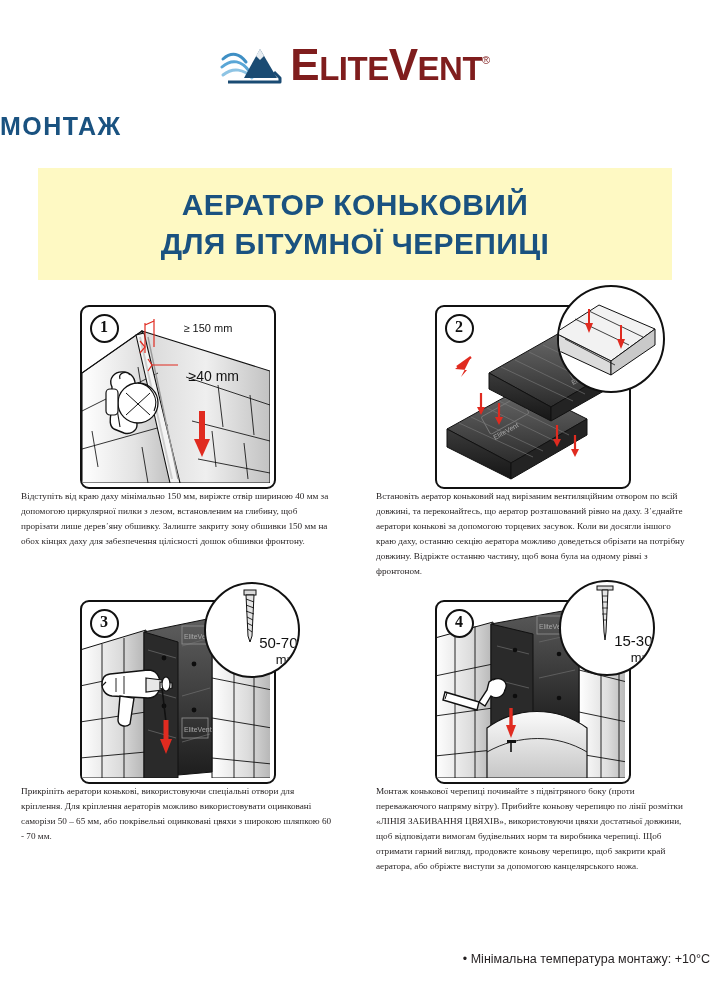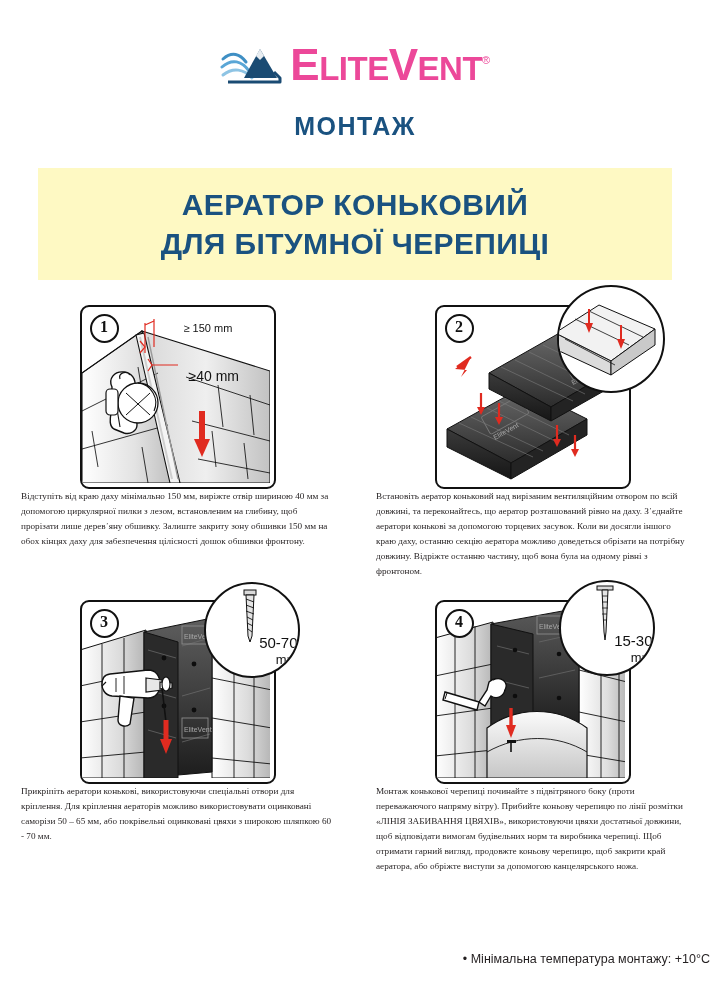--- a/index.html
+++ b/index.html
@@ -31,39 +31,38 @@
     width: 64px;
     height: 46px;
     margin-right: 6px;
     flex: none;
   }
   .logo-text {
     font-family: "Liberation Sans", sans-serif;
     font-weight: bold;
     font-size: 44px;
     letter-spacing: -0.5px;
-    color: #ec4899;
+    color: #7f1d1d;
     line-height: 1;
     white-space: nowrap;
     position: relative;
   }
   .logo-text .sm { font-size: 33px; }
   .logo-reg {
     font-size: 11px;
     vertical-align: super;
     font-weight: normal;
   }
 
   
   .montazh {
     position: absolute;
     top: 112px;
     left: 0;
     width: 710px;
-    text-align: center;
     font-size: 25px;
     font-weight: bold;
     letter-spacing: 1.5px;
     color: #1a5280;
   }
 
   
   .banner {
     position: absolute;
     top: 168px;

